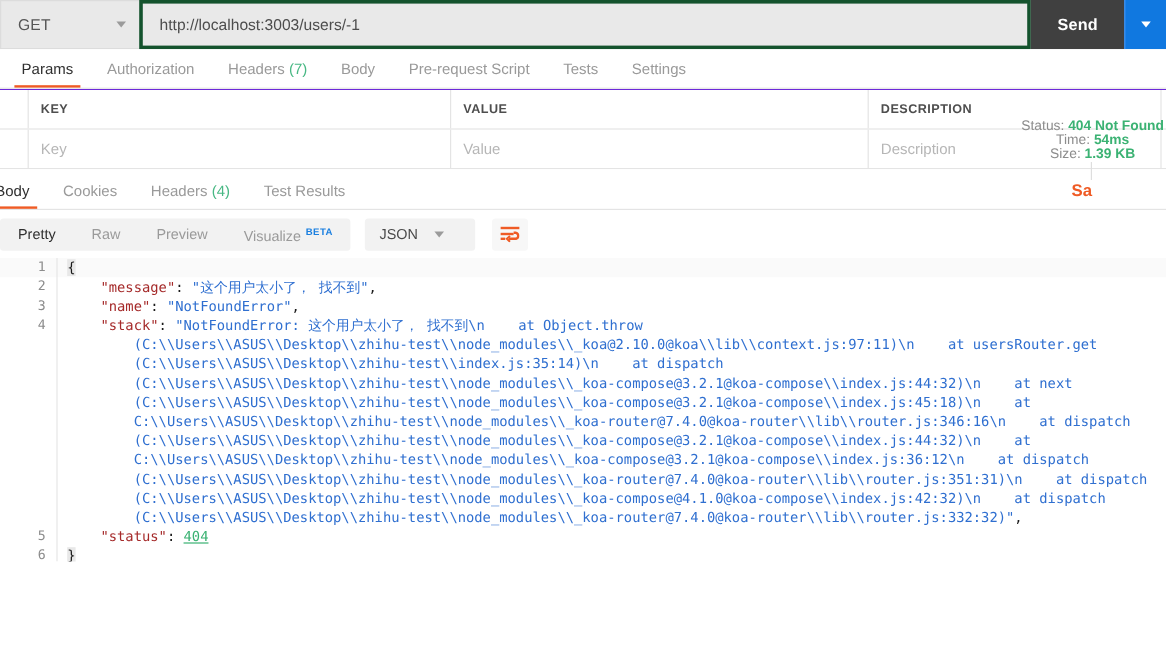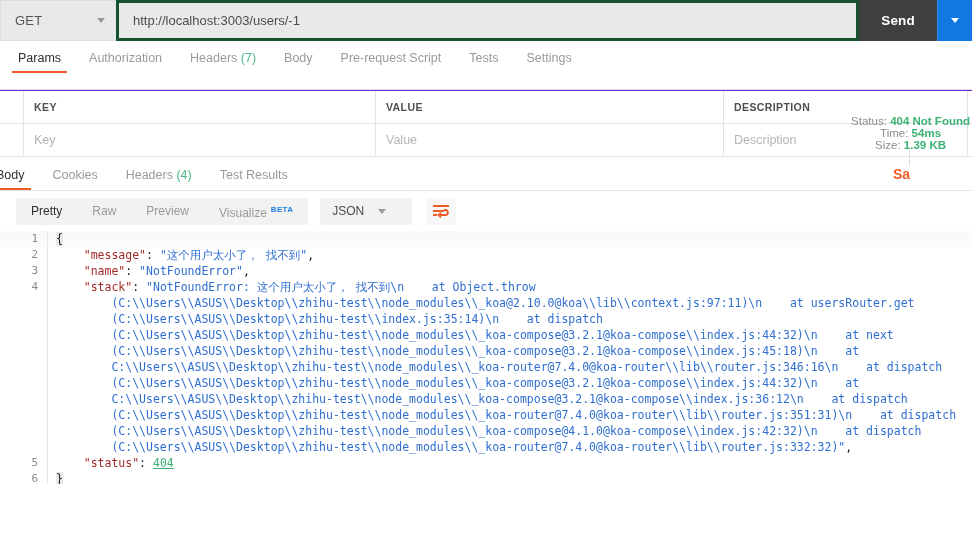--- a/index.html
+++ b/index.html
@@ -44,21 +44,21 @@
     display:flex;align-items:center;justify-content:center;cursor:pointer;
   }
   .caret-white{
     width:0;height:0;border-left:4.5px solid transparent;border-right:4.5px solid transparent;
     border-top:5px solid #ffffff;
   }
 
   
   .req-tabs{
     display:flex;align-items:flex-end;height:32px;
-    padding:0 0 16px 4px;border-bottom:1px solid #e4e4e4;background:#fff;
+    padding:0 0 0 4px;border-bottom:1px solid #e4e4e4;background:#fff;
     position:relative;
   }
   .rtab{
     font-size:12.5px;color:#9a9a9a;padding:0 14px 8px 14px;cursor:pointer;
     position:relative;white-space:nowrap;
   }
   .rtab.active{color:#2f2f2f;}
   .rtab.active:after{
     content:"";position:absolute;left:8px;right:8px;bottom:0;height:2px;background:#ef5b25;
   }
@@ -88,21 +88,21 @@
     height:33px;border-bottom:1px solid #e4e4e4;background:#fff;position:relative;
   }
   .resp-tabs{display:flex;align-items:flex-end;margin-left:-18px;}
   .resp-meta{display:flex;align-items:center;padding-bottom:8px;padding-right:2px;flex-direction:column;}
   .meta-item{font-size:11.5px;color:#8c8c8c;margin-left:18px;white-space:nowrap;}
   .meta-val{color:#3bb273;font-weight:bold;}
   .meta-sep{width:1px;height:15px;background:#dedede;margin-left:16px;}
   .save-resp{font-size:14px;color:#ef5b25;cursor:pointer;white-space:nowrap;font-weight:bold;}
 
   
-  .fmt-bar{display:flex;align-items:center;height:40px;padding-left:16px;background:#fff;}
+  .fmt-bar{display:flex;align-items:center;height:40px;padding-left:0;background:#fff;}
   .fmt-group{display:flex;align-items:center;background:#f2f2f2;border-radius:3px;height:27px;}
   .fmt-tab{
     font-size:12px;color:#9a9a9a;padding:0 15px;line-height:27px;cursor:pointer;position:relative;
   }
   .fmt-tab.active{color:#2f2f2f;}
   .beta{
     font-size:8px;font-weight:bold;color:#1a7fe0;vertical-align:super;margin-left:4px;letter-spacing:.3px;
   }
   .fmt-select{
     display:flex;align-items:center;background:#f2f2f2;border-radius:3px;height:27px;

